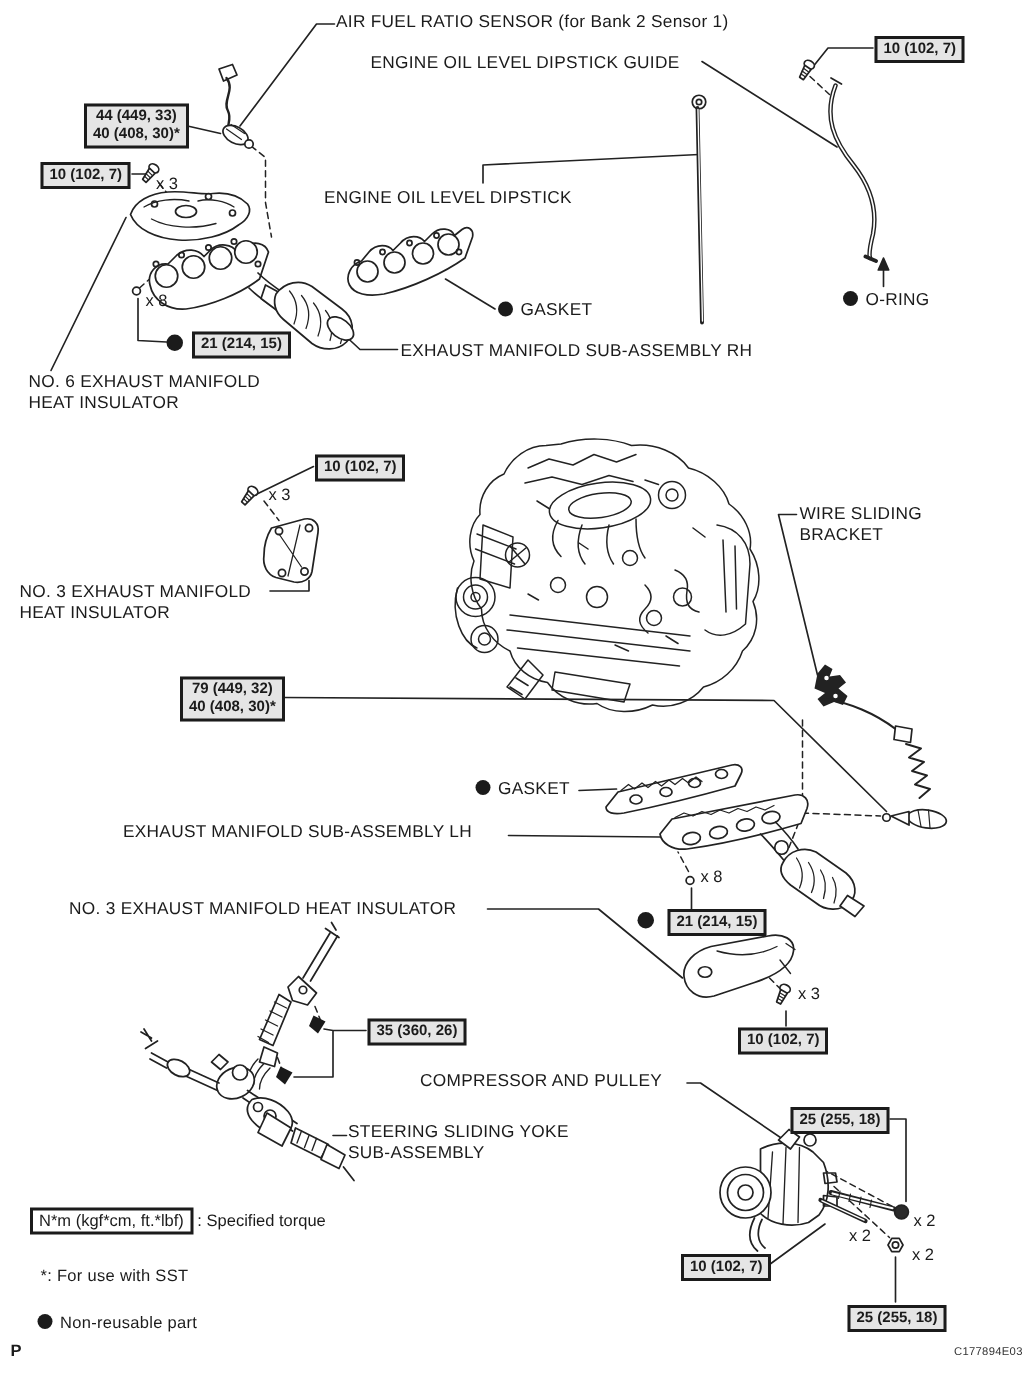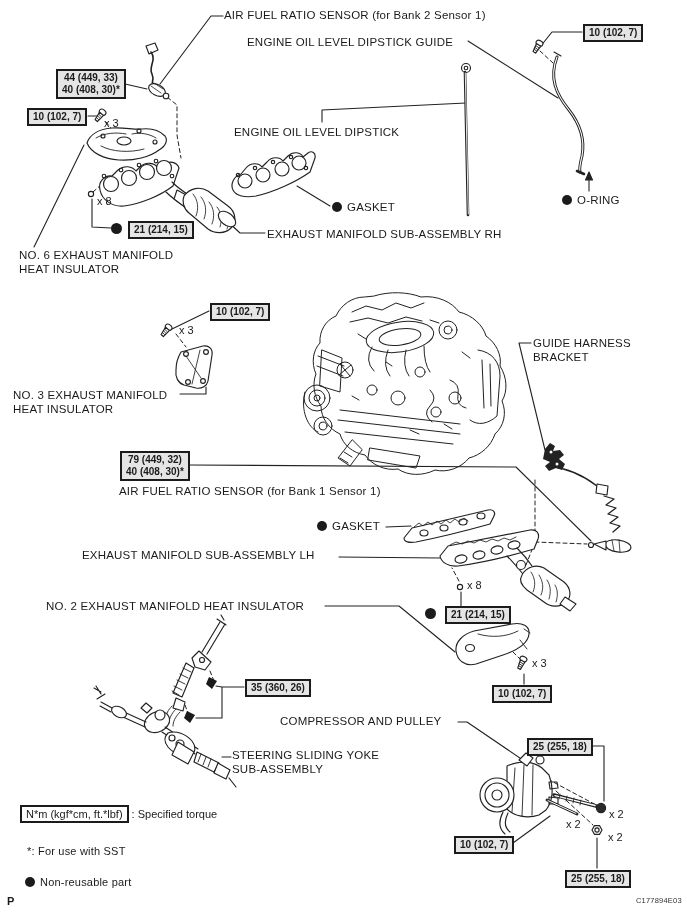--- a/index.html
+++ b/index.html
@@ -282,40 +282,39 @@
   <g>
     <use href="#screw-def" transform="translate(102,113) rotate(38)"></use>
     <use href="#screw-def" transform="translate(539,44) rotate(30)"></use>
     <use href="#screw-def" transform="translate(168,328) rotate(38)"></use>
     <use href="#screw-def" transform="translate(523,660) rotate(25)"></use>
   </g>
 </svg>
 
 <div class="lbl" style="left:224px;top:8px">AIR FUEL RATIO SENSOR (for Bank 2 Sensor 1)</div>
 <div class="lbl" style="left:247px;top:35px">ENGINE OIL LEVEL DIPSTICK GUIDE</div>
-<div class="lbl" style="left:234px;top:125px">ENGINE OIL LEVEL DIPSTICK</div>
+<div class="lbl" style="left:216px;top:125px">ENGINE OIL LEVEL DIPSTICK</div>
 <div class="lbl" style="left:332px;top:200px"><span class="bdot"></span><span>GASKET</span></div>
 <div class="lbl" style="left:562px;top:193px"><span class="bdot"></span><span>O-RING</span></div>
 <div class="lbl" style="left:267px;top:227px">EXHAUST MANIFOLD SUB-ASSEMBLY RH</div>
 <div class="lbl" style="left:19px;top:248px">
   <div>NO. 6 EXHAUST MANIFOLD</div>
   <div>HEAT INSULATOR</div>
 </div>
 <div class="lbl" style="left:13px;top:388px">
   <div>NO. 3 EXHAUST MANIFOLD</div>
   <div>HEAT INSULATOR</div>
 </div>
 <div class="lbl" style="left:533px;top:336px">
-  <div>GUIDE HARNESS</div>
+  <div>WIRE SLIDING</div>
   <div>BRACKET</div>
 </div>
-<div class="lbl" style="left:119px;top:484px">AIR FUEL RATIO SENSOR (for Bank 1 Sensor 1)</div>
 <div class="lbl" style="left:317px;top:519px"><span class="bdot"></span><span>GASKET</span></div>
 <div class="lbl" style="left:82px;top:548px">EXHAUST MANIFOLD SUB-ASSEMBLY LH</div>
-<div class="lbl" style="left:46px;top:599px">NO. 2 EXHAUST MANIFOLD HEAT INSULATOR</div>
+<div class="lbl" style="left:46px;top:599px">NO. 3 EXHAUST MANIFOLD HEAT INSULATOR</div>
 <div class="lbl" style="left:280px;top:714px">COMPRESSOR AND PULLEY</div>
 <div class="lbl" style="left:232px;top:748px">
   <div>STEERING SLIDING YOKE</div>
   <div>SUB-ASSEMBLY</div>
 </div>
 
 <div class="cnt" style="left:104px;top:117px">x 3</div>
 <div class="cnt" style="left:97px;top:195px">x 8</div>
 <div class="cnt" style="left:179px;top:324px">x 3</div>
 <div class="cnt" style="left:467px;top:579px">x 8</div>

